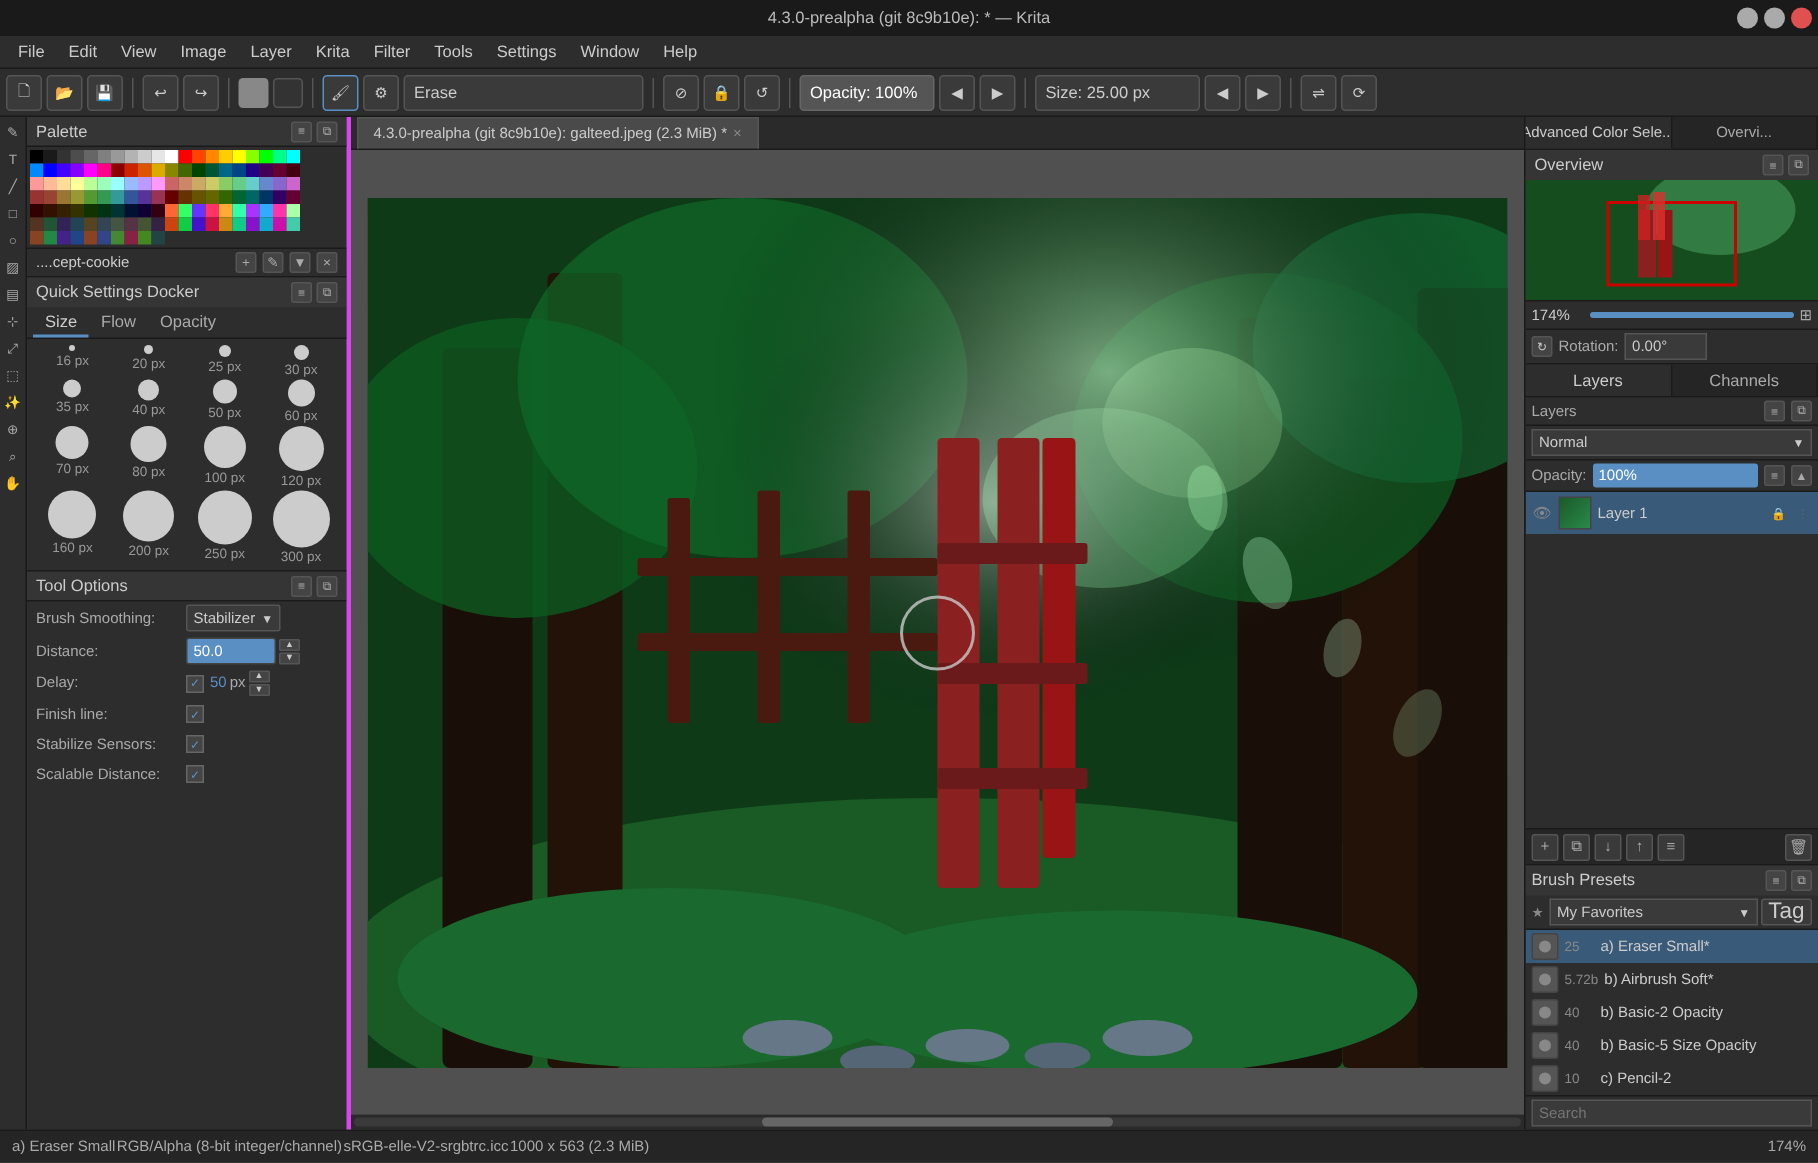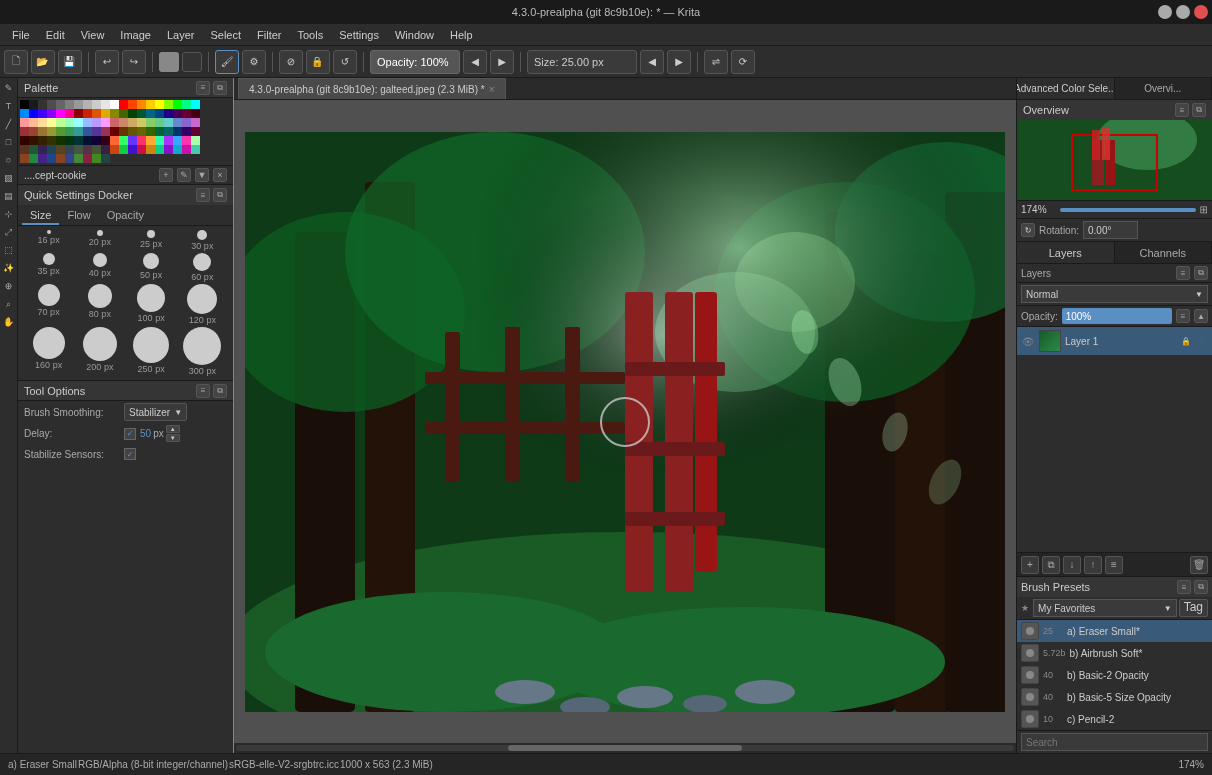--- a/index.html
+++ b/index.html
@@ -136,21 +136,21 @@
       cursor: pointer;
       color: #aaa;
       font-size: 9px;
       border-radius: 2px;
     }
 
     
     #left-panel {
       width: 216px;
       background: #2d2d2d;
-      border-right: 1px solid #d946ef;
+      border-right: 3px solid #d946ef;
       display: flex;
       flex-direction: column;
       overflow: hidden;
     }
 
     
     #palette-section {
       border-bottom: 1px solid #1a1a1a;
     }
     .panel-header {
@@ -713,24 +713,24 @@
       color: #ccc;
       font-size: 10px;
       height: 18px;
       padding: 0 4px;
       display: flex; align-items: center;
     }
     .bp-tag-btn {
       background: #3a3a3a;
       border: 1px solid #555;
       color: #ccc;
-      font-size: 12px;
+      font-size: 15px;
       height: 18px;
       padding: 0 4px;
-      display: flex; align-items: flex-start;
+      display: flex; align-items: flex-end;
       cursor: pointer;
       border-radius: 2px;
     }
     .bp-list {
       overflow-y: auto;
       max-height: 155px;
     }
     .bp-item {
       display: flex;
       align-items: center;
@@ -803,41 +803,44 @@
     <span class="win-btn btn-close"></span>
   </div>
 </div>
 
 <div id="menubar">
 <span>File</span>
     <span>Edit</span>
     <span>View</span>
     <span>Image</span>
     <span>Layer</span>
-    <span>Select</span>
+    <span>Krita</span>
     <span>Filter</span>
     <span>Tools</span>
     <span>Settings</span>
     <span>Window</span>
     <span>Help</span>
   </div>
 
 <div id="toolbar">
   <div class="tb-btn">🗋</div>
   <div class="tb-btn">📂</div>
   <div class="tb-btn">💾</div>
   <div class="tb-sep"></div>
   <div class="tb-btn">↩</div>
   <div class="tb-btn">↪</div>
   <div class="tb-sep"></div>
   <div class="tb-btn" style="background:#888;width:20px;height:20px;border:none;"></div>
   <div class="tb-btn" style="background:#333;width:20px;height:20px;border:1px solid #555;"></div>
   <div class="tb-sep"></div>
   <div class="tb-btn" style="border:1px solid #5a8fc4;">🖌</div>
   <div class="tb-btn">⚙</div>
+  <div class="brush-dropdown">
+    <span>Erase</span>
+  </div>
   <div class="tb-sep"></div>
   <div class="tb-btn">⊘</div>
   <div class="tb-btn">🔒</div>
   <div class="tb-btn">↺</div>
   <div class="tb-sep"></div>
   <div class="opacity-control">
     <span>Opacity: 100%</span>
   </div>
   <div class="tb-btn">◀</div>
   <div class="tb-btn">▶</div>
@@ -1116,31 +1119,47 @@
         </div>
       </div>
       <div class="to-row">
         <span class="to-label">Brush Smoothing:</span>
         <div class="to-combo">
           <span>Stabilizer</span>
           <span style="margin-left:4px;font-size:8px;">▼</span>
         </div>
       </div>
       <div class="to-row">
+        <span class="to-label">Distance:</span>
+        <input class="to-input" type="text" value="50.0" style="">
+        <div style="width:14px;display:flex;flex-direction:column;gap:1px;margin-left:2px;">
+          <div style="height:8px;background:#444;border:1px solid #555;border-radius:1px;cursor:pointer;display:flex;align-items:center;justify-content:center;font-size:6px;">▲</div>
+          <div style="height:8px;background:#444;border:1px solid #555;border-radius:1px;cursor:pointer;display:flex;align-items:center;justify-content:center;font-size:6px;">▼</div>
+        </div>
+      </div>
+      <div class="to-row">
         <span class="to-label">Delay:</span>
         <div class="checkbox checked"></div>
         <span style="margin-left:4px;font-size:10px;color:#5a8fc4;">50</span>
         <span style="font-size:10px;color:#aaa;margin-left:2px;">px</span>
         <div style="width:14px;display:flex;flex-direction:column;gap:1px;margin-left:2px;">
           <div style="height:8px;background:#444;border:1px solid #555;border-radius:1px;cursor:pointer;display:flex;align-items:center;justify-content:center;font-size:6px;">▲</div>
           <div style="height:8px;background:#444;border:1px solid #555;border-radius:1px;cursor:pointer;display:flex;align-items:center;justify-content:center;font-size:6px;">▼</div>
         </div>
       </div>
       <div class="to-row">
+        <span class="to-label">Finish line:</span>
+        <div class="checkbox checked"></div>
+      </div>
+      <div class="to-row">
         <span class="to-label">Stabilize Sensors:</span>
+        <div class="checkbox checked"></div>
+      </div>
+      <div class="to-row">
+        <span class="to-label">Scalable Distance:</span>
         <div class="checkbox checked"></div>
       </div>
     </div>
   </div>
 
   <div id="canvas-area">
     <div id="canvas-tab-bar">
       <div class="canvas-tab active">
         <span>4.3.0-prealpha (git 8c9b10e): galteed.jpeg (2.3 MiB) *</span>
         <span class="tab-close">×</span>

